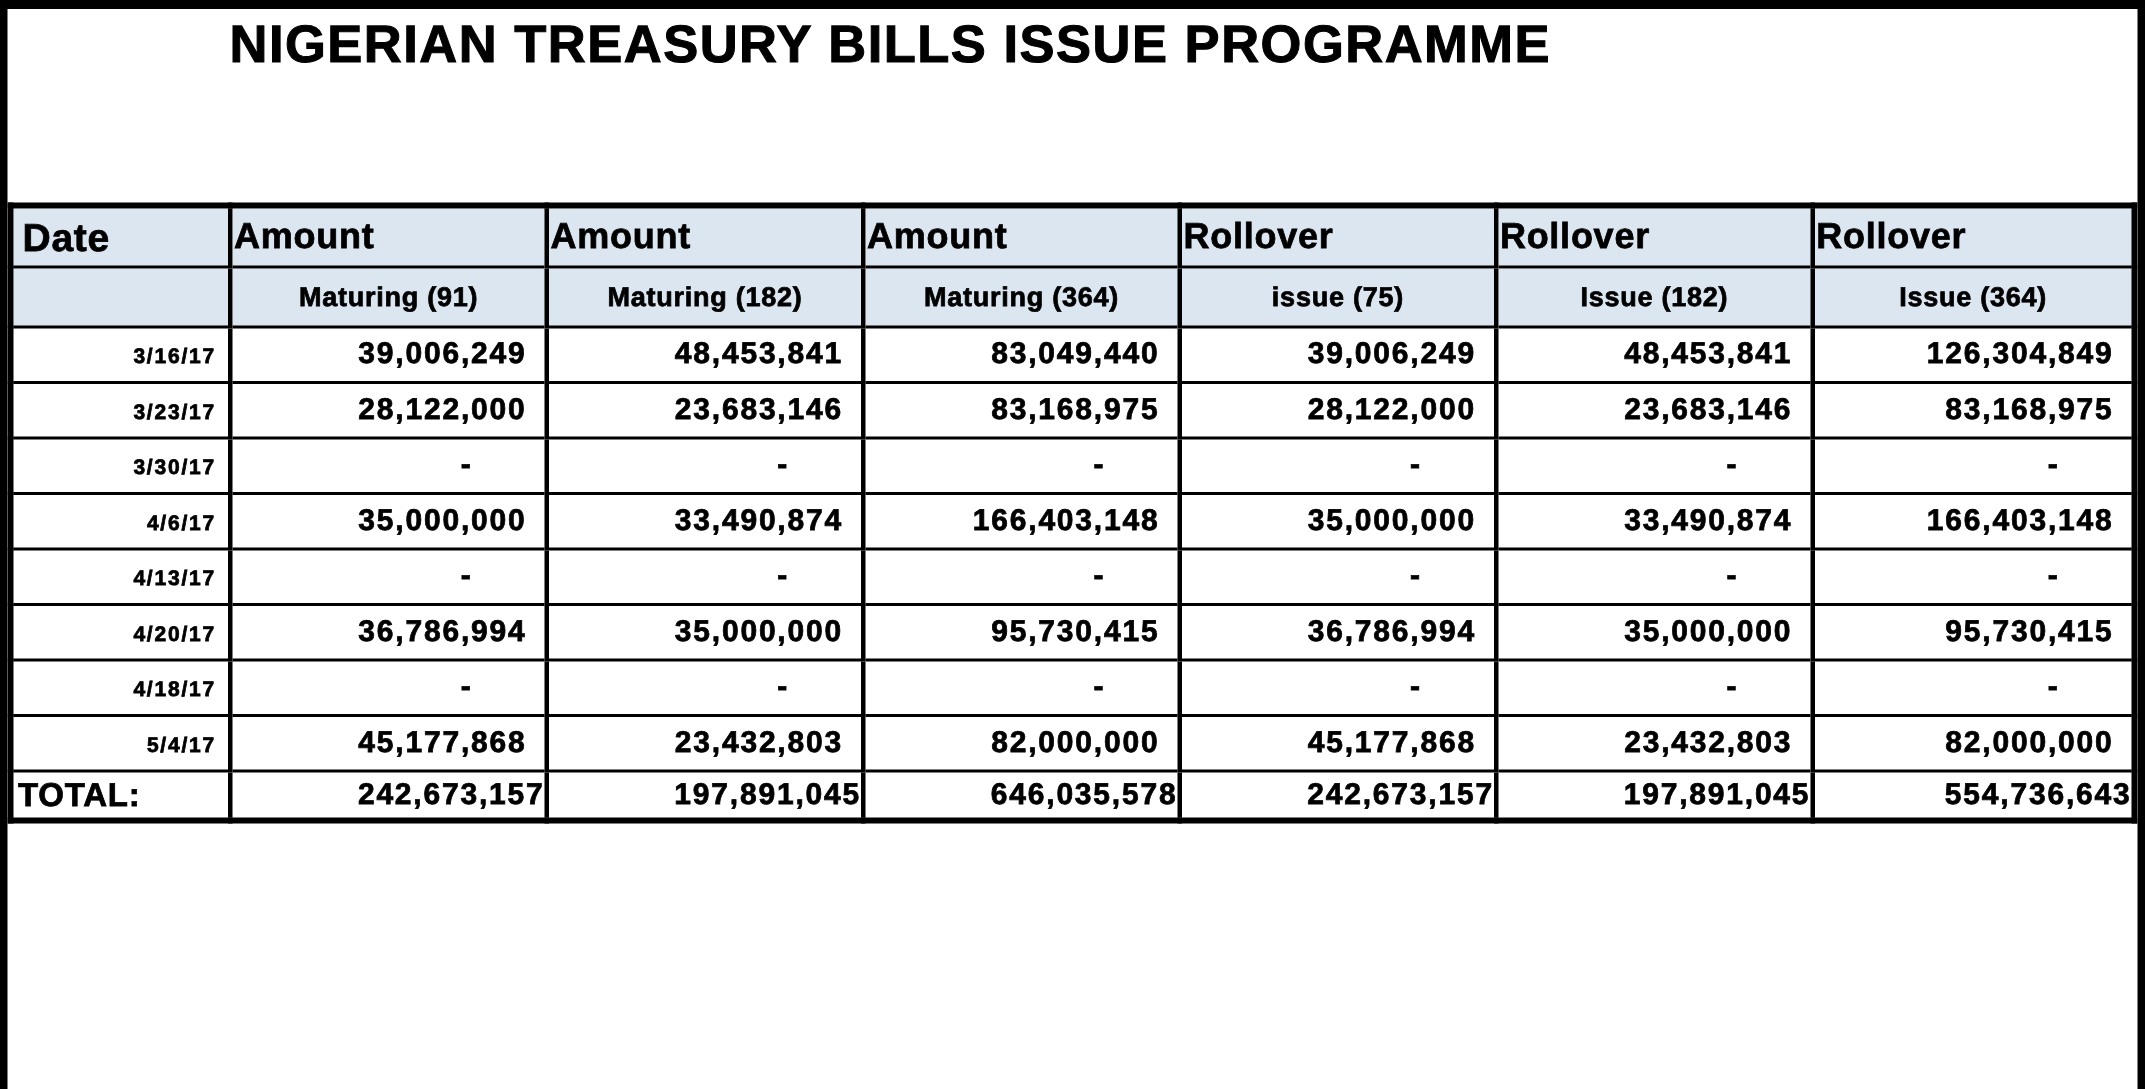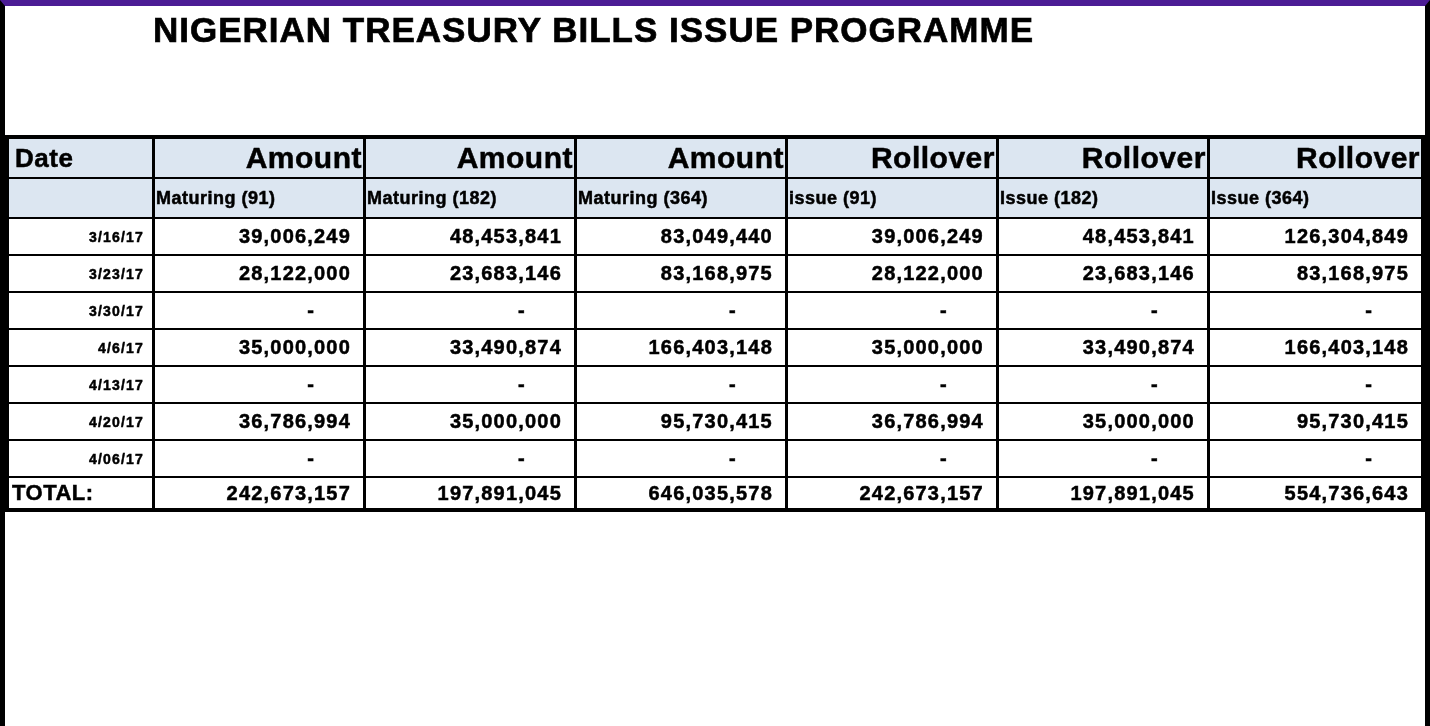--- a/index.html
+++ b/index.html
@@ -5,21 +5,21 @@
   html, body {
     margin: 0;
     padding: 0;
     background: #ffffff;
     font-family: "Liberation Sans", sans-serif;
   }
   .frame {
     width: 1430px;
     height: 726px;
     box-sizing: border-box;
-    border-top: 6px solid #4c1d95;
+    border-top: 6px solid #000000;
     border-left: 5px solid #000;
     border-right: 5px solid #000;
     background: #fff;
     overflow: hidden;
   }
   .title-area {
     height: 129px;
     box-sizing: border-box;
     padding: 4px 0 0 148px;
   }
@@ -41,41 +41,41 @@
     border: 2px solid #000;
     border-left-width: 3px;
     border-right-width: 3px;
     color: #000;
     box-sizing: border-box;
     overflow: hidden;
     white-space: nowrap;
     -webkit-text-stroke: 0.5px #000;
   }
   thead th { background: #dce6f1; font-weight: bold; }
-  tr.hdr-groups th { font-size: 30px; height: 41px; text-align: right; letter-spacing: 0.5px; }
+  tr.hdr-groups th { font-size: 24px; height: 41px; text-align: left; letter-spacing: 0.5px; }
   tr.hdr-groups th.date-hdr { text-align: left; padding-left: 6px; font-size: 26px; }
-  tr.hdr-tenors th { font-size: 18px; height: 40px; text-align: left; letter-spacing: 0.5px; }
+  tr.hdr-tenors th { font-size: 18px; height: 40px; text-align: center; letter-spacing: 0.5px; }
   tbody td {
     height: 37px;
     background: #fff;
     font-size: 20px;
     font-weight: bold;
     text-align: right;
     padding-right: 12px;
     letter-spacing: 1.2px;
   }
   tbody td.date-cell { font-size: 14px; padding-right: 8px; }
   tbody td.dash { padding-right: 48px; }
   tfoot td {
     height: 33px;
     background: #fff;
     font-size: 20px;
     font-weight: bold;
     text-align: right;
-    padding-right: 12px;
+    padding-right: 0;
     letter-spacing: 1.2px;
     border-bottom: 6px solid #000;
   }
   tfoot td.total-label {
     text-align: left;
     padding-left: 3px;
     font-size: 22px;
     letter-spacing: 0.5px;
   }
 </style>
@@ -105,21 +105,21 @@
         <th>Amount</th>
         <th>Rollover</th>
         <th>Rollover</th>
         <th>Rollover</th>
       </tr>
       <tr class="hdr-tenors">
         <th></th>
         <th>Maturing (91)</th>
         <th>Maturing (182)</th>
         <th>Maturing (364)</th>
-        <th>issue (91)</th>
+        <th>issue (75)</th>
         <th>Issue (182)</th>
         <th>Issue (364)</th>
       </tr>
     </thead>
     <tbody>
         <tr>
           <td class="date-cell">3/16/17</td>
           <td class="num-cell">39,006,249</td>
           <td class="num-cell">48,453,841</td>
           <td class="num-cell">83,049,440</td>
@@ -166,27 +166,36 @@
         <tr>
           <td class="date-cell">4/20/17</td>
           <td class="num-cell">36,786,994</td>
           <td class="num-cell">35,000,000</td>
           <td class="num-cell">95,730,415</td>
           <td class="num-cell">36,786,994</td>
           <td class="num-cell">35,000,000</td>
           <td class="num-cell">95,730,415</td>
         </tr>
         <tr>
-          <td class="date-cell">4/06/17</td>
-          <td class="num-cell dash">-</td>
-          <td class="num-cell dash">-</td>
-          <td class="num-cell dash">-</td>
-          <td class="num-cell dash">-</td>
-          <td class="num-cell dash">-</td>
-          <td class="num-cell dash">-</td>
+          <td class="date-cell">4/18/17</td>
+          <td class="num-cell dash">-</td>
+          <td class="num-cell dash">-</td>
+          <td class="num-cell dash">-</td>
+          <td class="num-cell dash">-</td>
+          <td class="num-cell dash">-</td>
+          <td class="num-cell dash">-</td>
+        </tr>
+        <tr>
+          <td class="date-cell">5/4/17</td>
+          <td class="num-cell">45,177,868</td>
+          <td class="num-cell">23,432,803</td>
+          <td class="num-cell">82,000,000</td>
+          <td class="num-cell">45,177,868</td>
+          <td class="num-cell">23,432,803</td>
+          <td class="num-cell">82,000,000</td>
         </tr>
       </tbody>
     <tfoot>
       <tr>
         <td class="total-label">TOTAL:</td>
         <td>242,673,157</td>
         <td>197,891,045</td>
         <td>646,035,578</td>
         <td>242,673,157</td>
         <td>197,891,045</td>

